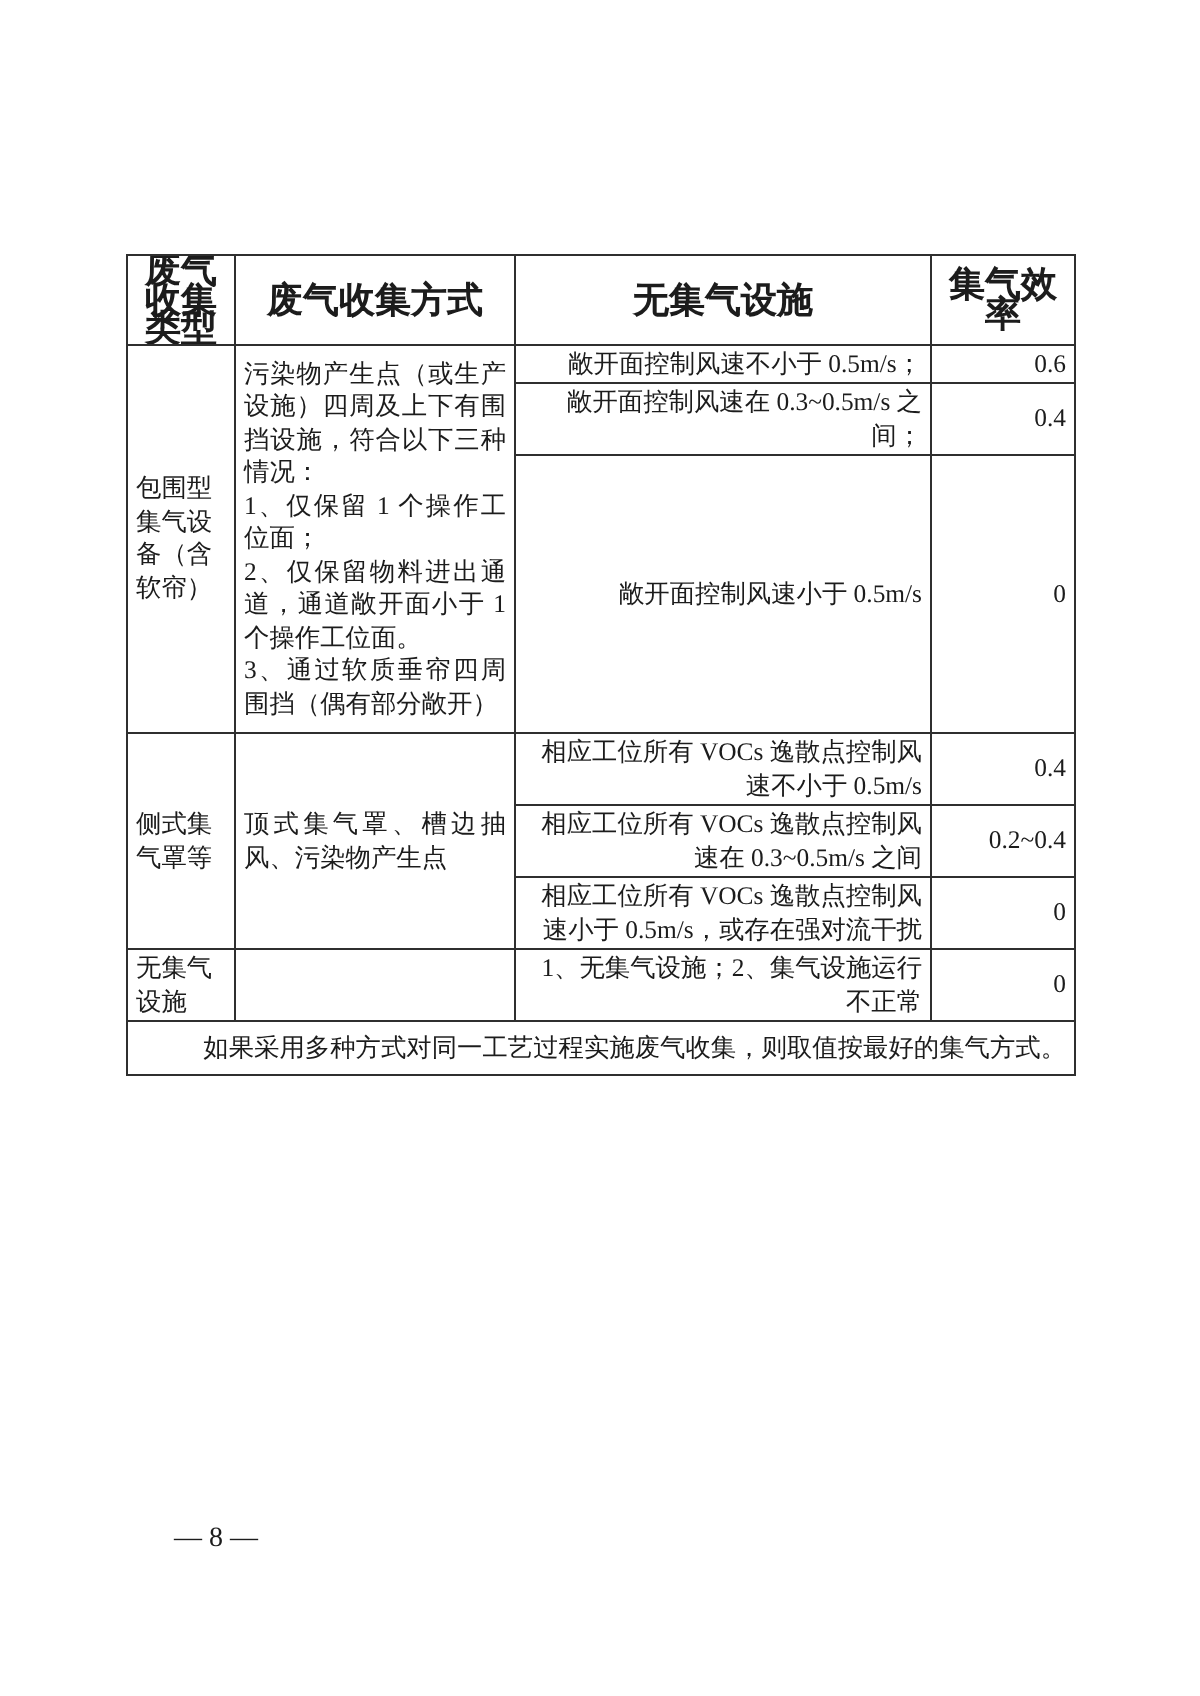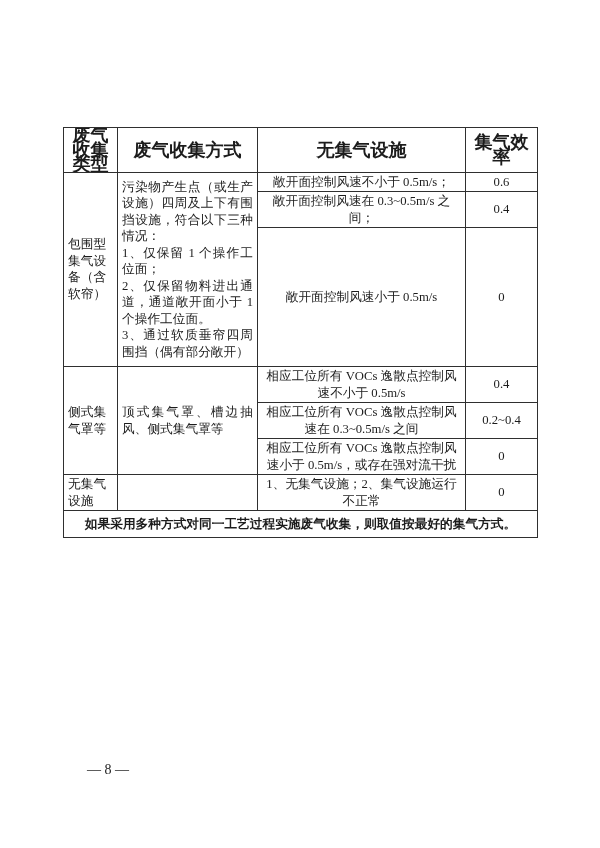--- a/index.html
+++ b/index.html
@@ -42,32 +42,31 @@
     padding: 1px 5px;
   }
   .cell-method {
     text-align: justify;
     text-justify: inter-ideograph;
     white-space: pre-line;
     line-height: 16px;
     padding: 1px 4px;
   }
   .cell-condition {
-    text-align: center;
+    text-align: right;
     line-height: 16px;
     padding: 1px 5px;
   }
   .cell-eff {
-    text-align: center;
+    text-align: right;
   }
   .cell-footnote {
-    text-align: center;
+    text-align: right;
     height: 27px;
     padding: 2px 5px;
-    font-weight: bold;
   }
   tr.r-thin  { height: 19px; }
   tr.r-tall  { height: 139px; }
   tr.r-two   { height: 34px; }
   tr.r-two2  { height: 35px; }
   tr.r-mid   { height: 28px; }
   .page-number {
     position: absolute;
     left: 87px;
     top: 762px;
@@ -111,21 +110,21 @@
         <td class="cell-condition">敞开面控制风速在 0.3~0.5m/s 之间；</td>
         <td class="cell-eff">0.4</td>
       </tr>
       <tr class="r-tall">
         <td class="cell-condition">敞开面控制风速小于 0.5m/s</td>
         <td class="cell-eff">0</td>
       </tr>
 
       <tr class="r-two">
         <td class="cell-type" rowspan="3">侧式集气罩等</td>
-        <td class="cell-method" rowspan="3">顶式集气罩、槽边抽风、侧式集气罩等</td>
+        <td class="cell-method" rowspan="3">顶式集气罩、槽边抽风、污染物产生点</td>
         <td class="cell-condition">相应工位所有 VOCs 逸散点控制风速不小于 0.5m/s</td>
         <td class="cell-eff">0.4</td>
       </tr>
       <tr class="r-two2">
         <td class="cell-condition">相应工位所有 VOCs 逸散点控制风速在 0.3~0.5m/s 之间</td>
         <td class="cell-eff">0.2~0.4</td>
       </tr>
       <tr class="r-mid">
         <td class="cell-condition">相应工位所有 VOCs 逸散点控制风速小于 0.5m/s，或存在强对流干扰</td>
         <td class="cell-eff">0</td>

